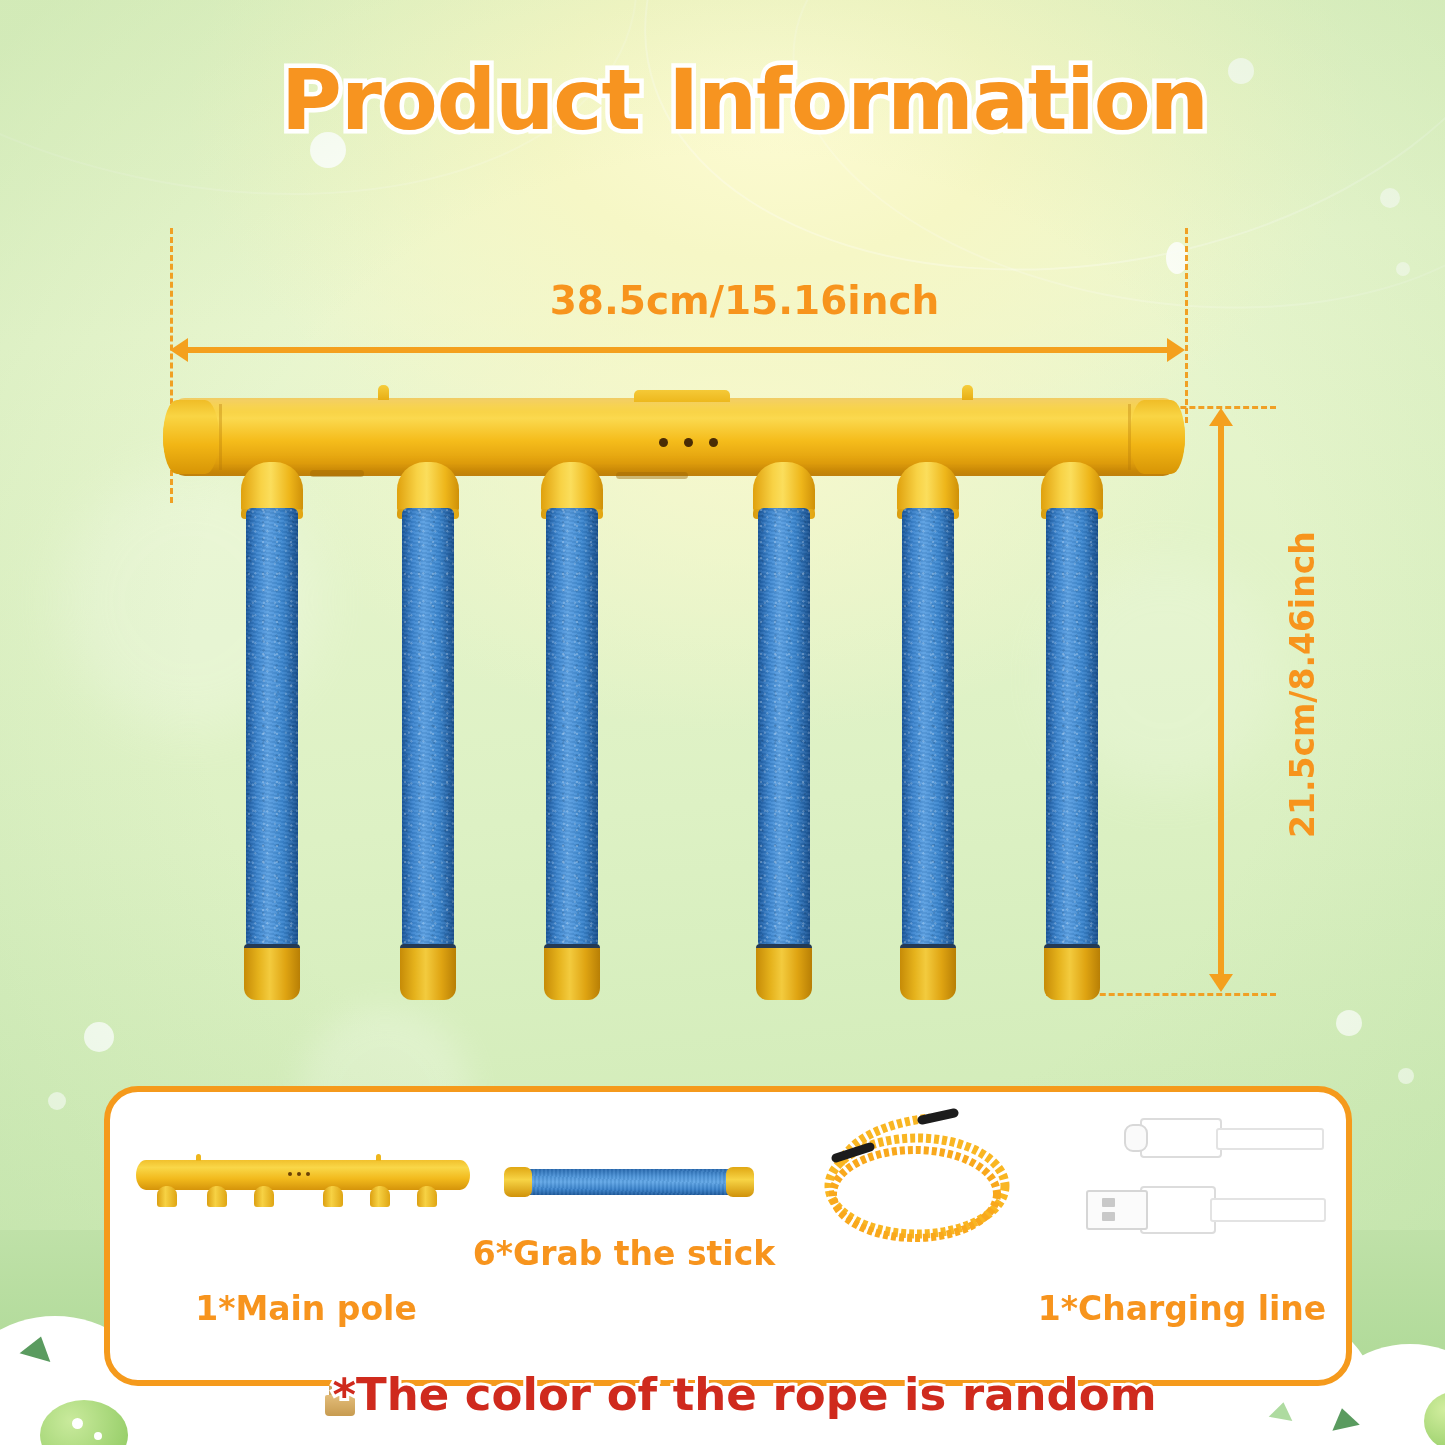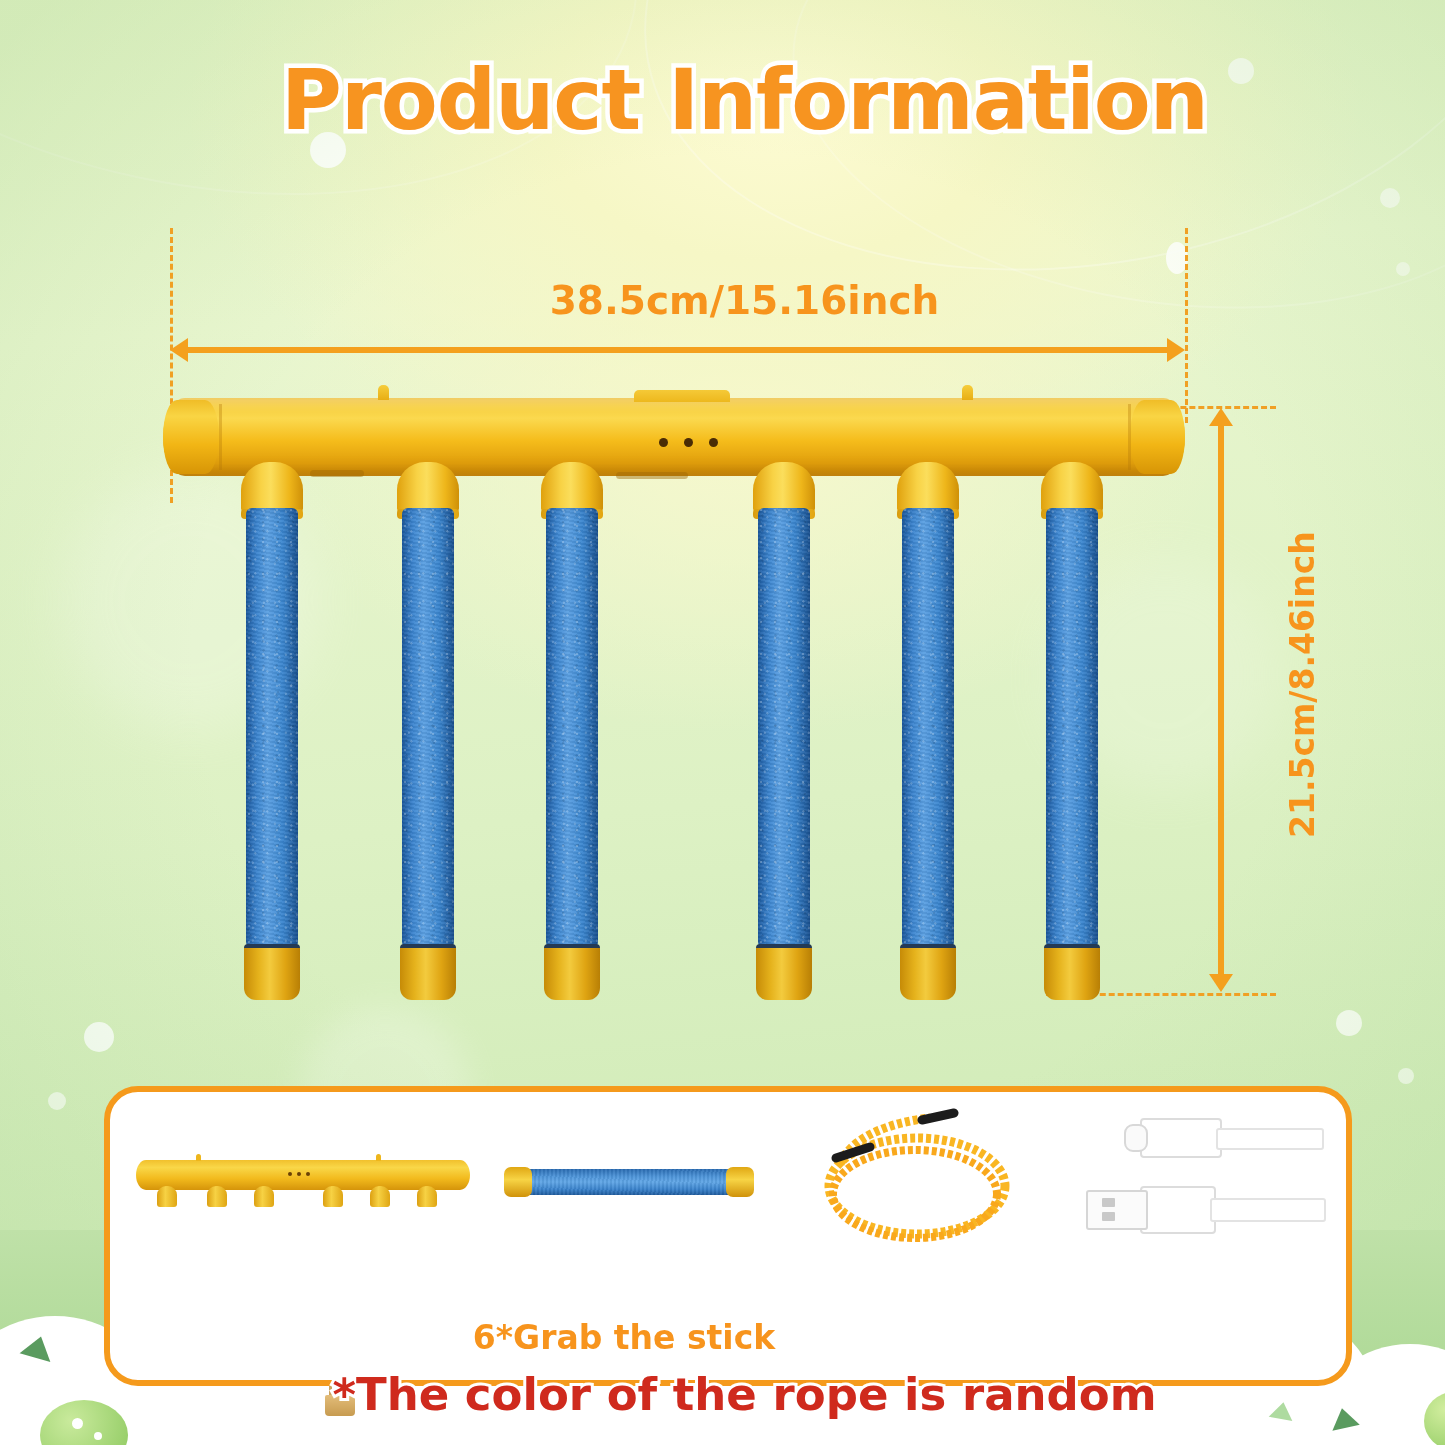--- a/index.html
+++ b/index.html
@@ -330,16 +330,18 @@
     <div class="conn-body" style="left:1140px;top:1118px;width:78px;height:36px;"></div>
     <div style="position:absolute;left:1124px;top:1124px;width:20px;height:24px;background:#fafafa;border:2px solid #d8d8d8;border-radius:9px;"></div>
     <div class="cable" style="left:1216px;top:1128px;width:104px;height:18px;border-radius:3px;"></div>
     <div class="conn-body" style="left:1140px;top:1186px;width:72px;height:44px;"></div>
     <div style="position:absolute;left:1086px;top:1190px;width:58px;height:36px;background:#fbfbfb;border:2px solid #d6d6d6;border-radius:3px;"></div>
     <div class="usb-slot" style="left:1102px;top:1198px;width:13px;height:9px;"></div>
     <div class="usb-slot" style="left:1102px;top:1212px;width:13px;height:9px;"></div>
     <div class="cable" style="left:1210px;top:1198px;width:112px;height:20px;border-radius:3px;"></div>
   </div>
 
-  <div class="panel-label" style="left:452px;top:1318px;width:344px;">6*Grab the stick</div>
+  <div class="panel-label" style="left:146px;top:1289px;width:320px;">1*Main pole</div>
+  <div class="panel-label" style="left:452px;top:1234px;width:344px;">6*Grab the stick</div>
+  <div class="panel-label" style="left:1032px;top:1289px;width:300px;">1*Charging line</div>
 
   <div class="note">*The color of the rope is random</div>
 </div>
 
 </body></html>

